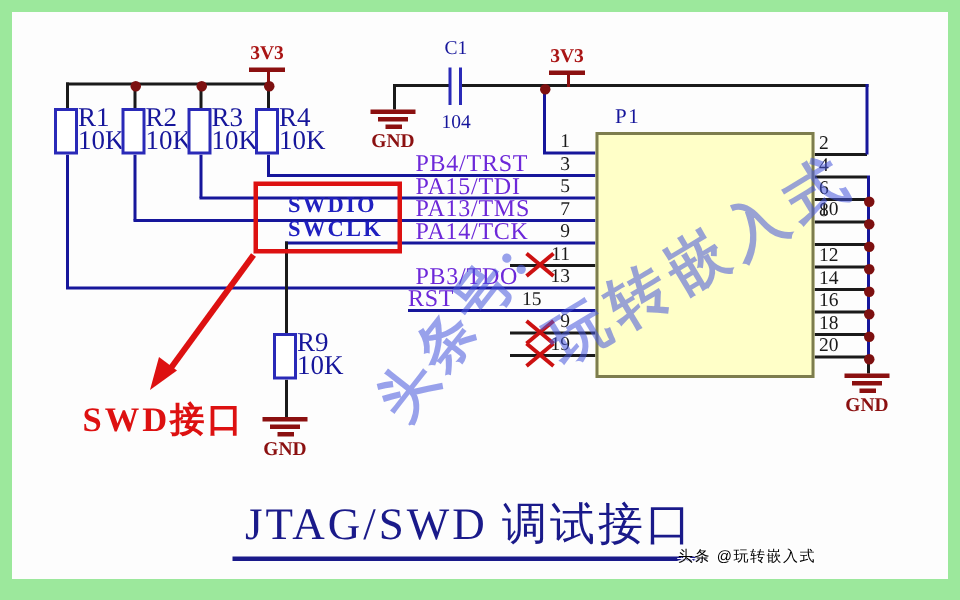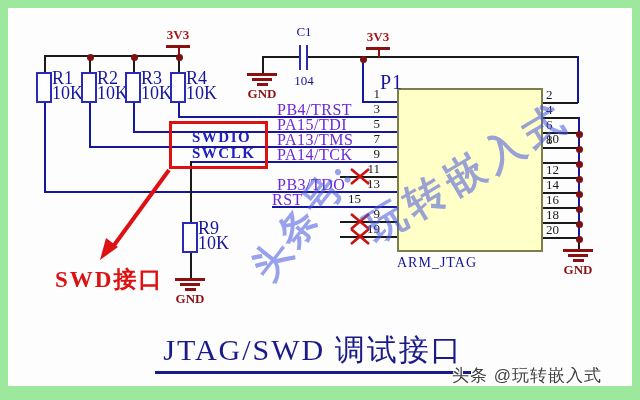--- a/index.html
+++ b/index.html
@@ -11,34 +11,34 @@
   .rbody{position:absolute;width:16px;height:31px;border:2px solid #2a2ab8;background:#ffffff;box-sizing:border-box;}
   .rlab{position:absolute;font-size:18px;color:#16169b;white-space:nowrap;line-height:14px;}
   .netlab{position:absolute;font-size:16px;color:#6d28d9;letter-spacing:0.5px;white-space:nowrap;line-height:14px;}
   .pwrtxt{position:absolute;font-size:13px;font-weight:bold;color:#aa1515;text-align:center;width:44px;line-height:14px;}
   .gndtxt{position:absolute;font-size:13px;font-weight:bold;color:#8b1010;text-align:center;width:60px;line-height:14px;}
   .bar{position:absolute;background:#8b1010;}
   .pinnum{position:absolute;font-size:13px;color:#1a1a1a;line-height:14px;}
   .connlab{position:absolute;font-size:13.5px;color:#1a1a1a;line-height:15px;white-space:nowrap;}
   #connector{position:absolute;left:397px;top:88px;width:146px;height:164px;background:#ffffc8;
              border:2px solid #7d7d4e;box-sizing:border-box;}
-  #p1{position:absolute;left:380px;top:71px;font-size:20px;color:#16169b;letter-spacing:1px;}
+  #p1{position:absolute;left:410px;top:71px;font-size:14px;color:#16169b;letter-spacing:1px;}
   #armjtag{position:absolute;left:397px;top:255px;font-size:14px;color:#16169b;letter-spacing:1px;}
   #redbox{position:absolute;left:169px;top:121px;width:99px;height:48px;border:3px solid #dd1111;box-sizing:border-box;}
   .swdsig{position:absolute;font-size:15px;font-weight:bold;color:#2020c0;letter-spacing:1.5px;line-height:15px;}
   #swdcallout{position:absolute;left:55px;top:264px;font-size:23px;font-weight:bold;color:#dd1111;letter-spacing:2px;}
   .c1lab{position:absolute;font-size:13px;color:#16169b;text-align:center;width:40px;line-height:14px;}
   #title{position:absolute;left:0;right:14px;top:330px;text-align:center;}
   #title span{display:inline-block;font-size:30px;font-weight:normal;color:#1a1a8a;letter-spacing:2px;
               border-bottom:3px solid #1a1a8a;padding:0 8px 1px 8px;line-height:40px;}
   .wm{position:absolute;font-weight:bold;color:rgba(70,85,220,0.55);white-space:nowrap;
       font-family:"Liberation Serif","DejaVu Serif",serif;}
   #wm1{left:350px;top:143px;width:240px;height:50px;font-size:40px;letter-spacing:6px;transform:rotate(-31deg);}
   #wm2{left:227px;top:183px;width:170px;height:50px;font-size:38px;letter-spacing:3px;transform:rotate(-52deg);}
-  #wm3{position:absolute;left:452px;top:364px;font-size:17px;color:#404040;letter-spacing:1px;
+  #wm3{position:absolute;left:452px;top:364px;font-size:10px;color:#000000;letter-spacing:1px;
        font-family:"Liberation Sans","DejaVu Sans",sans-serif;
        text-shadow:-1px -1px 0 #fff,1px -1px 0 #fff,-1px 1px 0 #fff,1px 1px 0 #fff;}
   svg.annot{position:absolute;left:0;top:0;pointer-events:none;}
 </style>
 </head>
 <body>
 
 <div id="stage">
 
   <div id="gen">
@@ -170,21 +170,20 @@
       <div class="bar" style="left: 572.5px; top: 259px; width: 11px; height: 3px;"></div>
       <div class="gndtxt" style="left: 548px; top: 263px;">GND</div>
       <div class="bar" style="left: 166px; top: 45px; width: 24px; height: 3px;"></div>
       <div class="pwrtxt" style="left: 156px; top: 28px;">3V3</div>
       <div class="bar" style="left: 366px; top: 47px; width: 24px; height: 3px;"></div>
       <div class="pwrtxt" style="left: 356px; top: 30px;">3V3</div>
     </div>
 
   <div id="connector"></div>
   <div id="p1">P1</div>
-  <div id="armjtag">ARM_JTAG</div>
 
   <div class="c1lab" style="left:284px;top:25px;">C1</div>
   <div class="c1lab" style="left:284px;top:74px;">104</div>
 
   <div id="redbox"></div>
   <div class="swdsig" style="left:192px;top:130px;">SWDIO</div>
   <div class="swdsig" style="left:192px;top:146px;">SWCLK</div>
   <div id="swdcallout">SWD接口</div>
 
   <svg class="annot" width="640" height="400">

